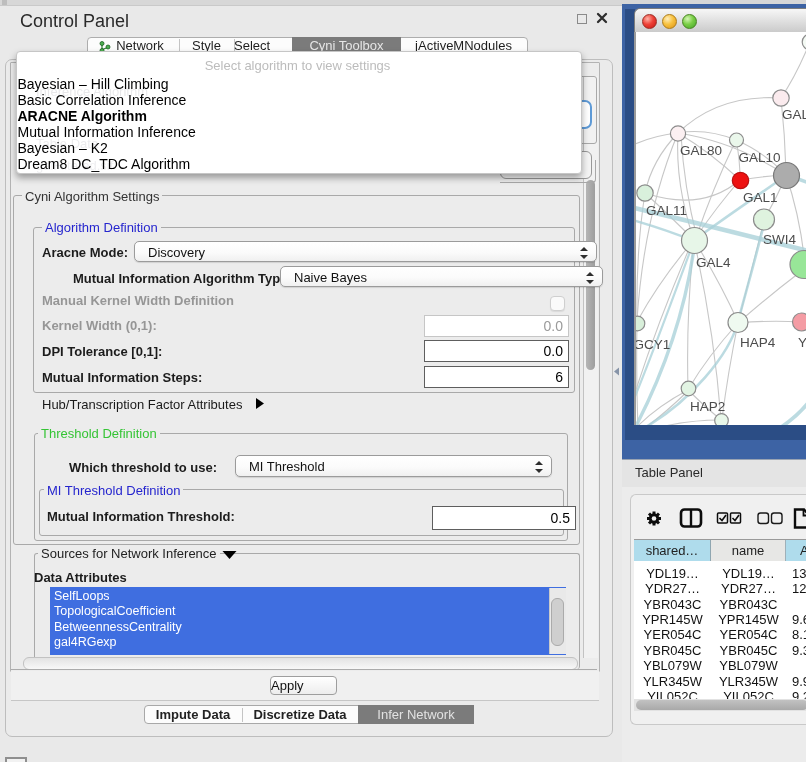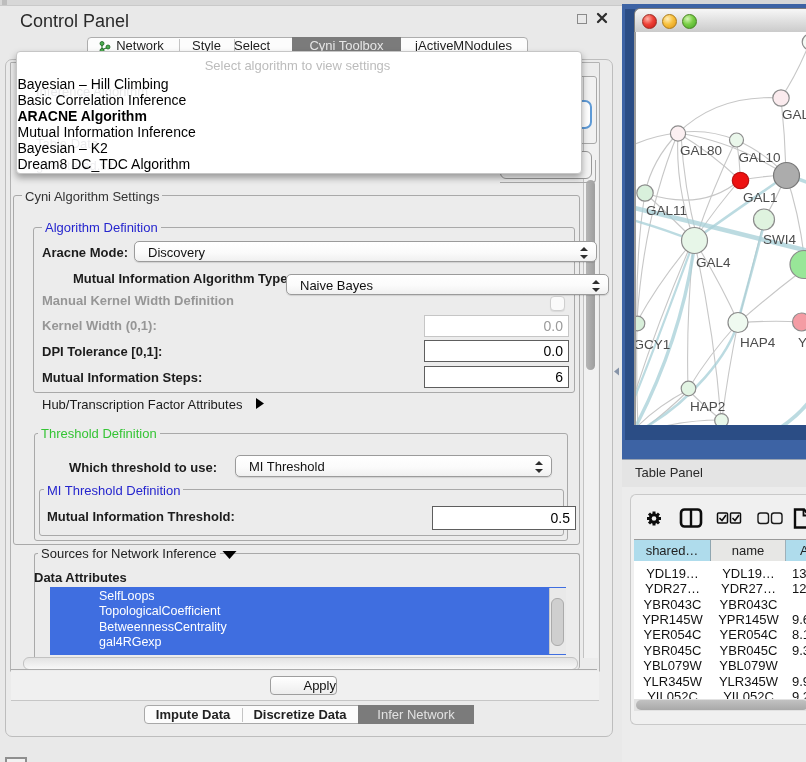--- a/index.html
+++ b/index.html
@@ -76,21 +76,21 @@
 <div class="abs gt" style="left:42px;top:220px;color:#2525CE;">Algorithm Definition</div>
 <div class="abs lbl" style="left:42px;top:245px;">Aracne Mode:</div>
 <div class="abs combo" style="left:134px;top:241px;width:436px;height:19px;">
     <span class="ct">Discovery</span>
     <span class="carr">
       <i class="up"></i>
       <i class="dn"></i>
     </span>
   </div>
 <div class="abs lbl" style="left:42px;top:271px;padding-left:31px;">Mutual Information Algorithm Type:</div>
-<div class="abs combo" style="left:286px;top:266px;width:296px;height:19px;margin-top:8px;">
+<div class="abs combo" style="left:280px;top:266px;width:296px;height:19px;">
     <span class="ct">Naive Bayes</span>
     <span class="carr">
       <i class="up"></i>
       <i class="dn"></i>
     </span>
   </div>
 <div class="abs lbl dis" style="left:42px;top:293px;">Manual Kernel Width Definition</div>
 <div class="abs" style="left:550px;top:296px;width:13px;height:13px;background:#FAFAFA;border:1px solid #CFCFCF;border-radius:4px;box-shadow:0 1px 1px rgba(0,0,0,0.08);"></div>
 <div class="abs lbl dis" style="left:42px;top:318px;">Kernel Width (0,1):</div>
 <div class="abs tfd" style="left:424px;top:315px;width:143px;height:20px;">
@@ -129,29 +129,29 @@
   </div>
 
 <div class="abs" style="left:34px;top:553px;width:544px;height:115px;border:1px solid #A9A9A9;border-radius:3px;border-bottom:none;"></div>
 <div class="abs gt" style="left:38px;top:546px;color:#222;">Sources for Network Inference</div>
 <svg class="abs" style="left:222px;top:550px;" width="15" height="10" viewBox="0 0 15 10">
     <path d="M0.5 1 L14.5 1 L7.5 9 Z" fill="#000"></path>
   </svg>
 <div class="abs lbl" style="left:34px;top:570px;">Data Attributes</div>
 
 <div class="abs" style="left:50px;top:587px;width:516px;height:68px;background:#3F6EE0;"></div>
-<div class="abs nw" style="left:54px;top:589px;font-size:12.5px;line-height:15.4px;color:#fff;margin-left:45px;">SelfLoops<br>TopologicalCoefficient<br>BetweennessCentrality<br>gal4RGexp</div>
+<div class="abs nw" style="left:54px;top:589px;font-size:12.5px;line-height:15.4px;color:#fff;">SelfLoops<br>TopologicalCoefficient<br>BetweennessCentrality<br>gal4RGexp</div>
 <div class="abs" style="left:549px;top:588px;width:16px;height:66px;background:#E9E9E9;border-left:1px solid #C9C9C9;"></div>
 <div class="abs" style="left:551px;top:598px;width:11px;height:46px;background:#cfcfcf;border:1px solid #ababab;border-radius:6px;"></div>
 
 <div class="abs" style="left:23px;top:657px;width:553px;height:11px;background:linear-gradient(180deg,#e3e3e3,#f8f8f8);border:1px solid #c2c2c2;border-radius:6px;"></div>
 <div class="abs" style="left:11px;top:669px;width:586px;height:1px;background:#ABABAB;"></div>
 
 <div class="abs" style="left:11px;top:671px;width:588px;height:29px;background:#F0F0F0;"></div>
-<div class="abs" style="left:270px;top:676px;width:65px;height:17px;background:linear-gradient(180deg,#ffffff,#ededed);border:1px solid #9e9e9e;border-radius:4px;text-align:right;line-height:17px;font-size:13px;color:#111;">Apply</div>
+<div class="abs" style="left:270px;top:676px;width:65px;height:17px;background:linear-gradient(180deg,#ffffff,#ededed);border:1px solid #9e9e9e;border-radius:4px;text-align:left;line-height:17px;font-size:13px;color:#111;">Apply</div>
 <div class="abs" style="left:11px;top:700px;width:588px;height:1px;background:#C6C6C6;"></div>
 
 <div class="abs" style="left:144px;top:705px;width:328px;height:17px;background:#FCFCFC;border:1px solid #A8A8A8;border-radius:4px;"></div>
 <div class="abs" style="left:144px;top:705px;width:330px;height:19px;font-size:13px;font-weight:bold;color:#222;">
   <div class="abs" style="left:0;top:0;width:98px;height:19px;text-align:center;line-height:19px;">Impute Data</div>
   <div class="abs" style="left:98px;top:2.5px;width:1px;height:14px;background:#C4C4C4;"></div>
   <div class="abs" style="left:98px;top:0;width:116px;height:19px;text-align:center;line-height:19px;">Discretize Data</div>
   <div class="abs" style="left:214px;top:0;width:116px;height:19px;text-align:center;line-height:19px;background:#7B7B7B;color:#E2E2E2;font-weight:normal;">Infer Network</div>
 </div>
 

